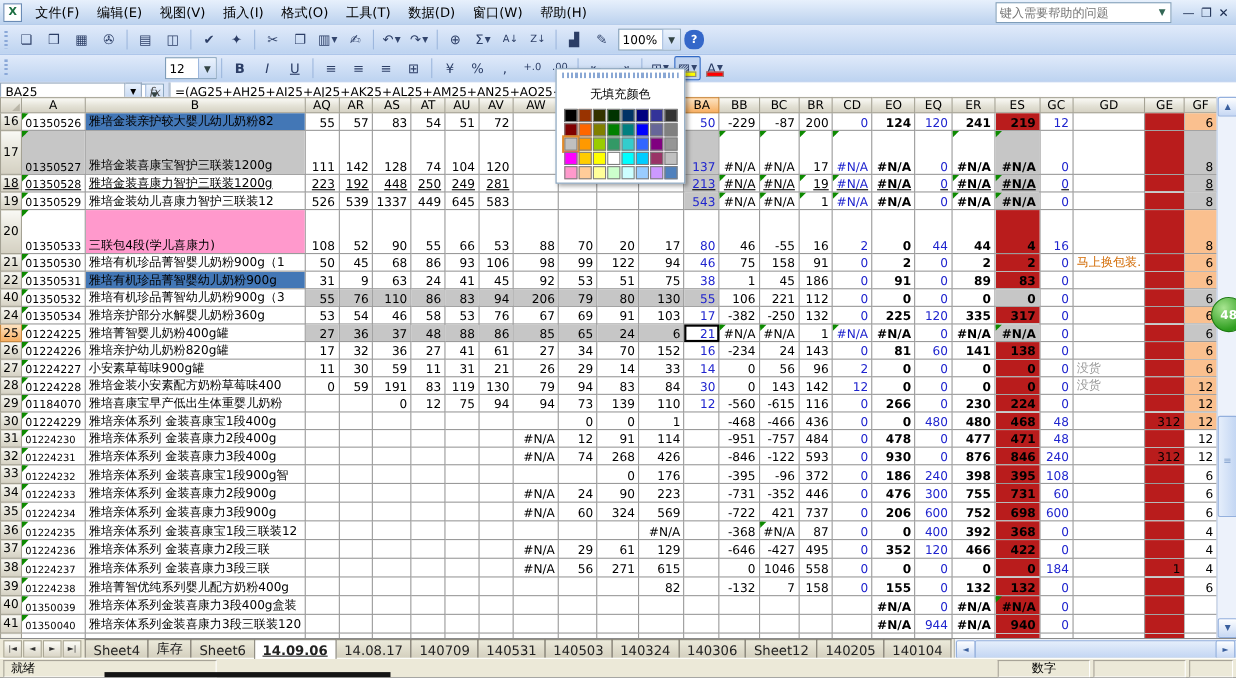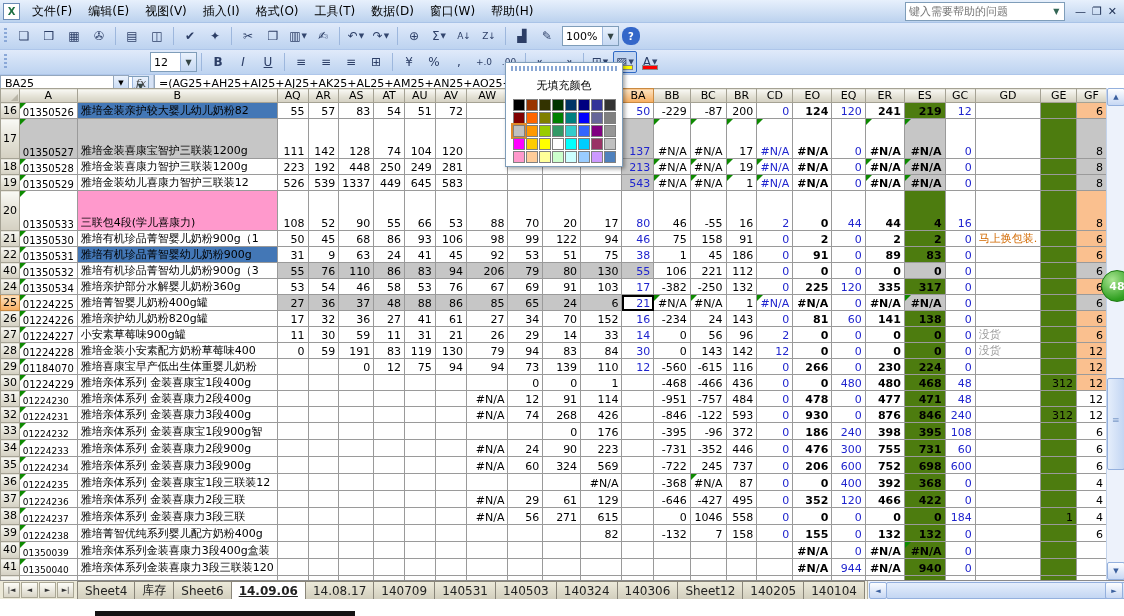--- a/index.html
+++ b/index.html
@@ -56,21 +56,21 @@
   th.h.hact{background:linear-gradient(180deg,#fde3c1,#f6ad5f);border-color:#c98a42;}
   th.corner{background:linear-gradient(180deg,#f2f1ea,#d4d0c2);border:1px solid #a5a294;position:relative;}
   th.corner::after{content:"";position:absolute;right:1px;bottom:1px;border-left:7px solid transparent;
        border-bottom:7px solid #b9b5a7;}
   td{border:1px solid #9a9a9a;padding:0 3px;white-space:nowrap;overflow:hidden;font-size:11px;
      text-align:right;vertical-align:bottom;position:relative;height:auto;}
   td.l{text-align:left;}
   td.code{font-size:10px;} td.sm{font-size:9px;}
   td.bname{font-size:11px;}
   .blue{color:#1F24CE;} .bold{font-weight:bold;}
-  .bg-yellow{background:#4d7c0f;} .bg-blue{background:#4377B6;} .bg-pink{background:#FF99CC;}
+  .bg-yellow{background:#b91c1c;} .bg-blue{background:#4377B6;} .bg-pink{background:#FF99CC;}
   .bg-orange{background:#FAC08F;} .bg-gray{background:#C6C6C6;}
   .or{color:#D26900;} .gr{color:#9a9a9a;}
   td.gd{text-align:left;}
   td.sel{outline:2px solid #000;outline-offset:-2px;background:#fff;}
   td.tri::before{content:"";position:absolute;top:0;left:0;border:3px solid transparent;
       border-top-color:#0d8a00;border-left-color:#0d8a00;}
   td.notri::before{display:none;}
   
   .vscroll{position:absolute;top:88px;right:0;width:17px;height:492px;background:#edf2fb;border-left:1px solid #c4d3ea;}
   .sarr{position:absolute;left:0;width:16px;height:16px;background:linear-gradient(180deg,#fdfeff,#c7d8f4);
@@ -357,21 +357,21 @@
             <td class="blue tri">#N/A</td>
             <td class="bold">#N/A</td>
             <td class="blue">0</td>
             <td class="bold tri">#N/A</td>
             <td class="bold bg-yellow bg-gray tri">#N/A</td>
             <td class="blue">0</td>
             <td class="l gd"></td>
             <td class="bg-yellow"></td>
             <td class="bg-gray">8</td>
           </tr>
-          <tr style="height: 14px;">
+          <tr style="height: 14px; text-decoration: underline;">
             <th class="h">18</th>
             <td class="l code tri">01350528</td>
             <td class="l bname">雅培金装喜康力智护三联装1200g</td>
             <td>223</td>
             <td>192</td>
             <td>448</td>
             <td>250</td>
             <td>249</td>
             <td>281</td>
             <td></td>
@@ -849,21 +849,21 @@
             <td></td>
             <td></td>
             <td></td>
             <td></td>
             <td>#N/A</td>
             <td>60</td>
             <td>324</td>
             <td>569</td>
             <td class="blue"></td>
             <td>-722</td>
-            <td>245</td>
+            <td>421</td>
             <td>737</td>
             <td class="blue">0</td>
             <td class="bold">206</td>
             <td class="blue">600</td>
             <td class="bold">752</td>
             <td class="bold bg-yellow">698</td>
             <td class="blue">600</td>
             <td class="l gd"></td>
             <td class="bg-yellow"></td>
             <td>6</td>
@@ -1131,15 +1131,22 @@
         <div class="tnavbtn">►|</div>
       </span>
     <span id="tabs" style="display:contents"><div class="tab">Sheet4</div><div class="tab">库存</div><div class="tab">Sheet6</div><div class="tab active">14.09.06</div><div class="tab">14.08.17</div><div class="tab">140709</div><div class="tab">140531</div><div class="tab">140503</div><div class="tab">140324</div><div class="tab">140306</div><div class="tab">Sheet12</div><div class="tab">140205</div><div class="tab">140104</div></span>
     <div class="hscroll">
       <div class="harr" style="left:1px">◄</div>
       <div class="hthumb"></div>
       <div class="harr" style="right:1px">►</div>
     </div>
   </div>
 
+  <div class="status">
+    <div class="spanel sp-ready">就绪</div>
+    <div class="spanel sp-mid"></div>
+    <div class="spanel sp-num">数字</div>
+    <div class="spanel sp-b"></div>
+    <div class="spanel sp-c"></div>
+  </div>
 
   <div class="blackstrip"></div>
 </div>
 
 </body></html>

